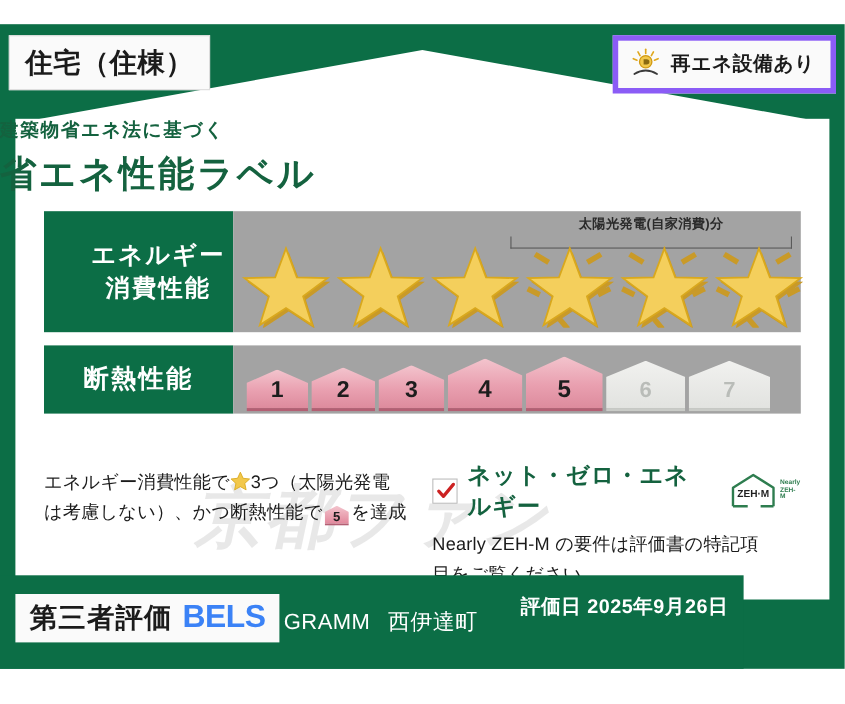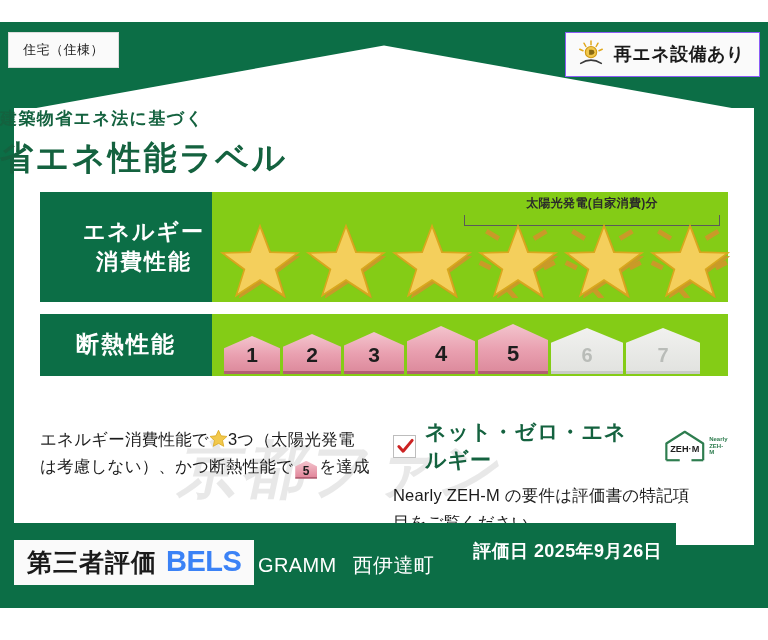--- a/index.html
+++ b/index.html
@@ -42,31 +42,31 @@
   
   .tag-house {
     position: absolute;
     left: 8px; top: 32px;
     padding: 7px 14px 8px 14px;
     background: #fafafa;
     border: 1px solid #dcdcdc;
     z-index: 6;
   }
   .tag-house span {
-    font-size: 13px; font-weight: normal; color: #1b1b1b;
+    font-size: 25px; font-weight: bold; color: #1b1b1b;
     letter-spacing: .5px;
   }
 
   .tag-renew {
     position: absolute;
     right: 8px; top: 32px;
     display: flex; align-items: center; gap: 8px;
     padding: 6px 14px 7px 10px;
     background: #fafafa;
-    border: 1px solid #8b5cf6;
+    border: 5px solid #8b5cf6;
     z-index: 6;
   }
   .tag-renew .txt {
     font-size: 18px; font-weight: bold; color: #1b1b1b;
     letter-spacing: .5px;
   }
   .sun-icon { width: 30px; height: 30px; display: block; }
 
   
   .titles {
@@ -113,21 +113,21 @@
     color: #ffffff;
     display: flex; flex-direction: column;
     align-items: center; justify-content: center;
     font-weight: bold; letter-spacing: 2px;
     line-height: 1.35;
   }
   .perf-label.two-line { font-size: 22px; padding-left: 36px; }
   .perf-label.one-line { font-size: 23px; }
   .perf-body {
     flex: 1 1 auto;
-    background: #84cc16;
+    background: #a3a3a3;
     position: relative;
   }
 
   .row-energy .perf-label, .row-energy .perf-body { height: 110px; }
   .row-insul  .perf-label, .row-insul  .perf-body { height: 62px; }
 
   
   .star-strip {
     position: absolute; left: 6px; bottom: 4px;
     display: flex; align-items: flex-end; gap: 2px;

